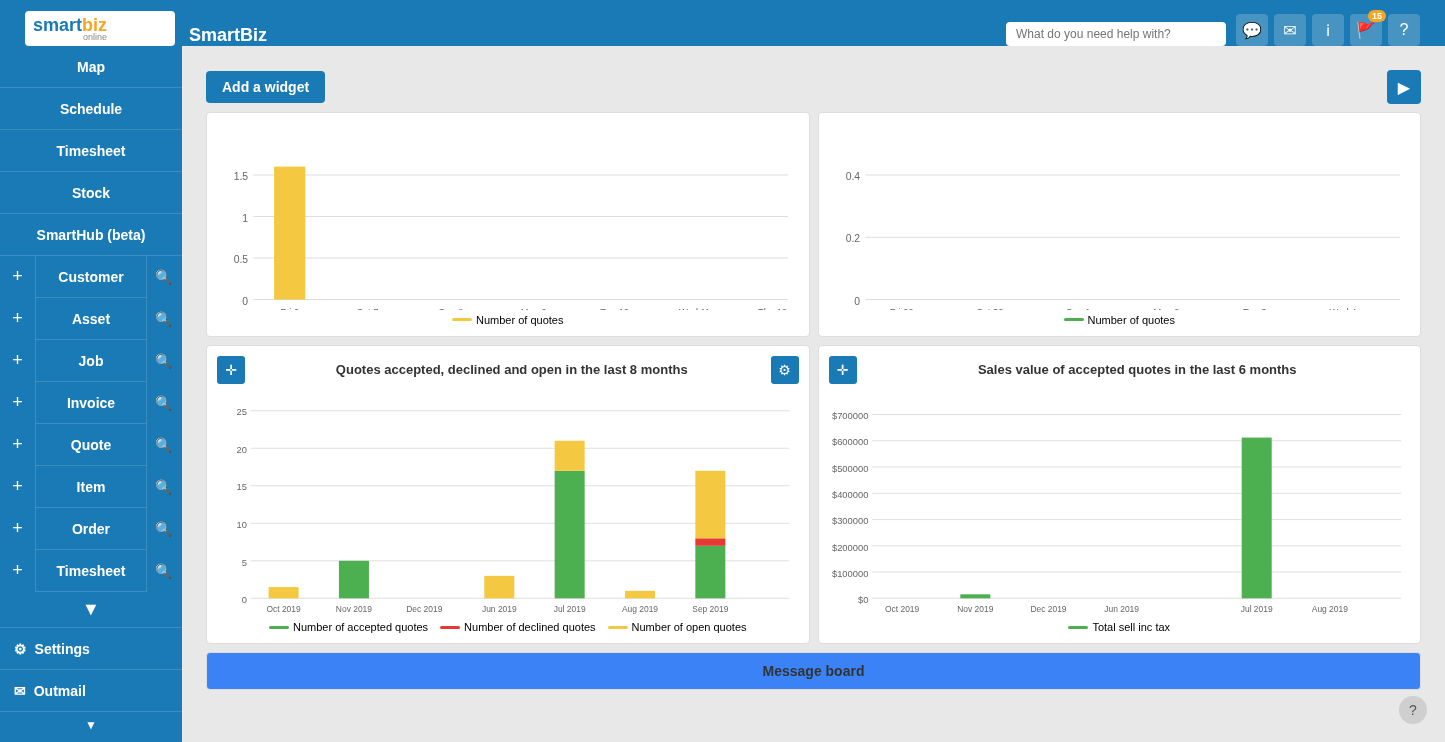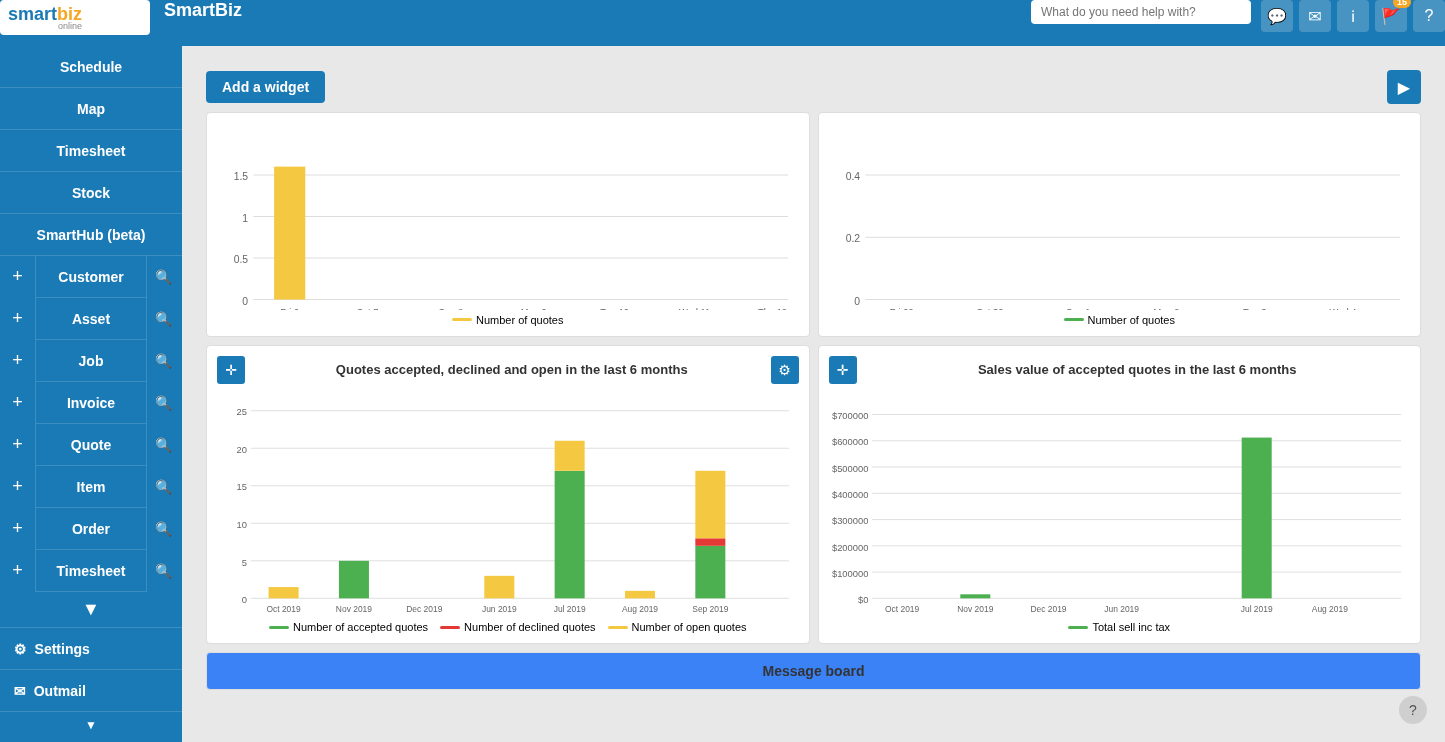--- a/index.html
+++ b/index.html
@@ -3,22 +3,22 @@
   <meta charset="utf-8">
   <style>
     * { box-sizing: border-box; margin: 0; padding: 0; }
     body { font-family: Arial, sans-serif; font-size: 13px; background: #e8e8e8; overflow: hidden; }
 
     
     .top-header {
       height: 46px;
       background: #1a7ab5;
       display: flex;
-      align-items: flex-start;
-      padding: 0 0;
+      align-items: flex-end;
+      padding: 0 25px;
       position: fixed;
       top: 0; left: 0; right: 0;
       z-index: 100;
     }
     .logo-area {
       width: 150px;
       display: flex;
       align-items: center;
       background: #fff;
       border-radius: 4px;
@@ -254,24 +254,24 @@
     </div>
     <div class="header-icon">?</div>
   </div>
 </div>
 
 <div class="main-layout">
 
   <div class="sidebar">
 
     <div class="sidebar-nav-btn">
+      <span>Map</span>
+    </div>
+    <div class="sidebar-nav-btn">
       <span>Schedule</span>
-    </div>
-    <div class="sidebar-nav-btn">
-      <span>Map</span>
     </div>
     <div class="sidebar-nav-btn">
       <span>Timesheet</span>
     </div>
     <div class="sidebar-nav-btn">
       <span>Stock</span>
     </div>
     <div class="sidebar-nav-btn">
       <span>SmartHub (beta)</span>
     </div>
@@ -398,21 +398,21 @@
                 <div class="legend-dot" style="background:#4caf50;"></div>
                 <span>Number of quotes</span>
               </div>
             </div>
           </div>
         </div>
 
         <div class="widget-card">
           <div class="widget-header">
             <div class="widget-drag">✛</div>
-            <div class="widget-title">Quotes accepted, declined and open in the last 6 months</div>
+            <div class="widget-title">Quotes accepted, declined and open in the last 8 months</div>
             <div class="widget-settings">⚙</div>
           </div>
           <div class="chart-area">
             <svg class="chart-svg" viewBox="0 0 620 240">
 
               <text x="32" y="225" font-size="10" fill="#666" text-anchor="end">0</text>
               <text x="32" y="185" font-size="10" fill="#666" text-anchor="end">5</text>
               <text x="32" y="145" font-size="10" fill="#666" text-anchor="end">10</text>
               <text x="32" y="105" font-size="10" fill="#666" text-anchor="end">15</text>
               <text x="32" y="65" font-size="10" fill="#666" text-anchor="end">20</text>

